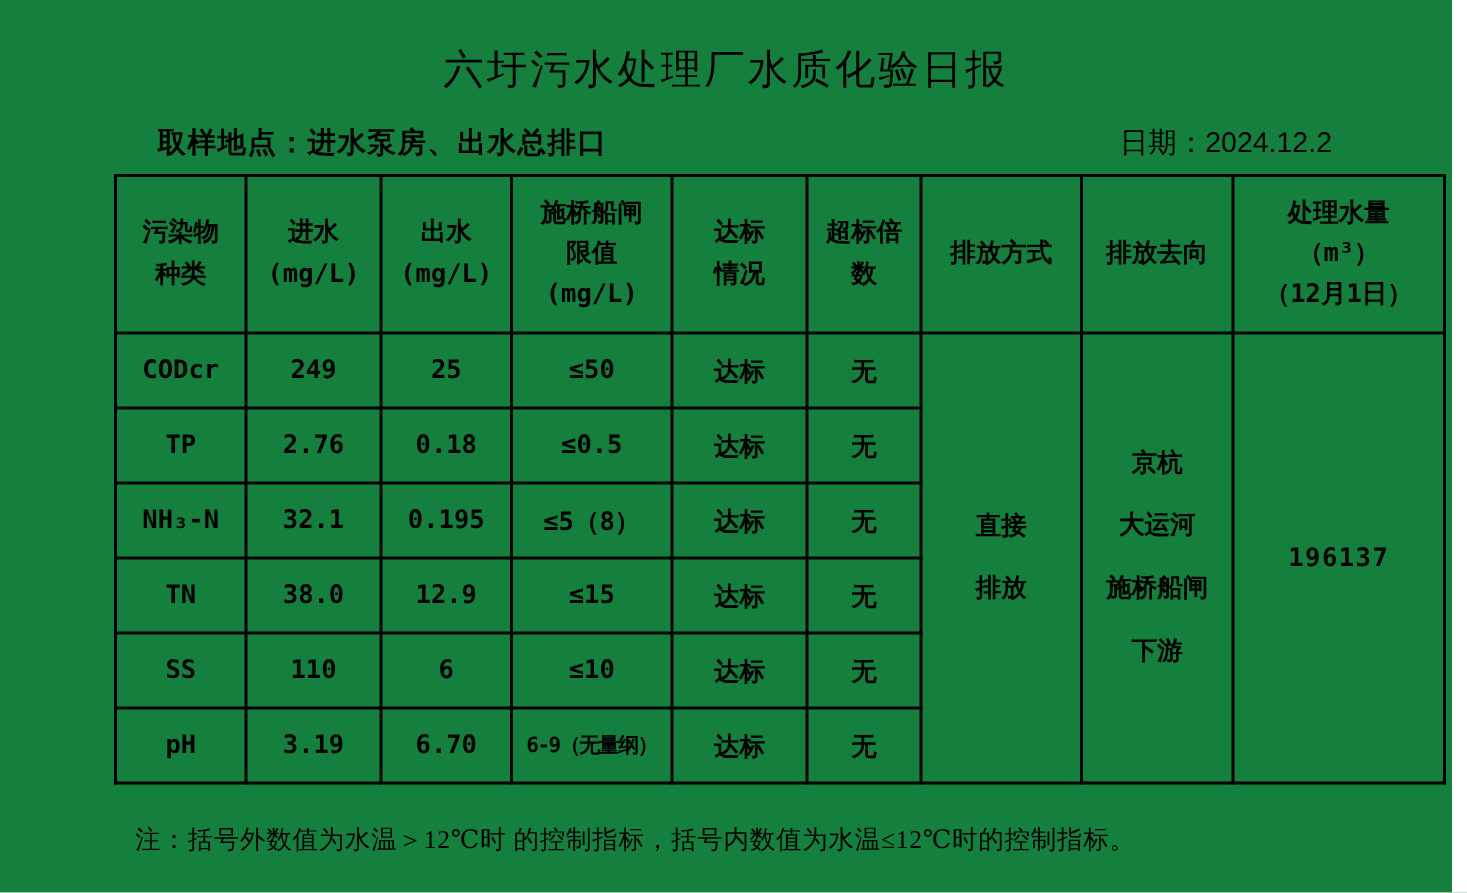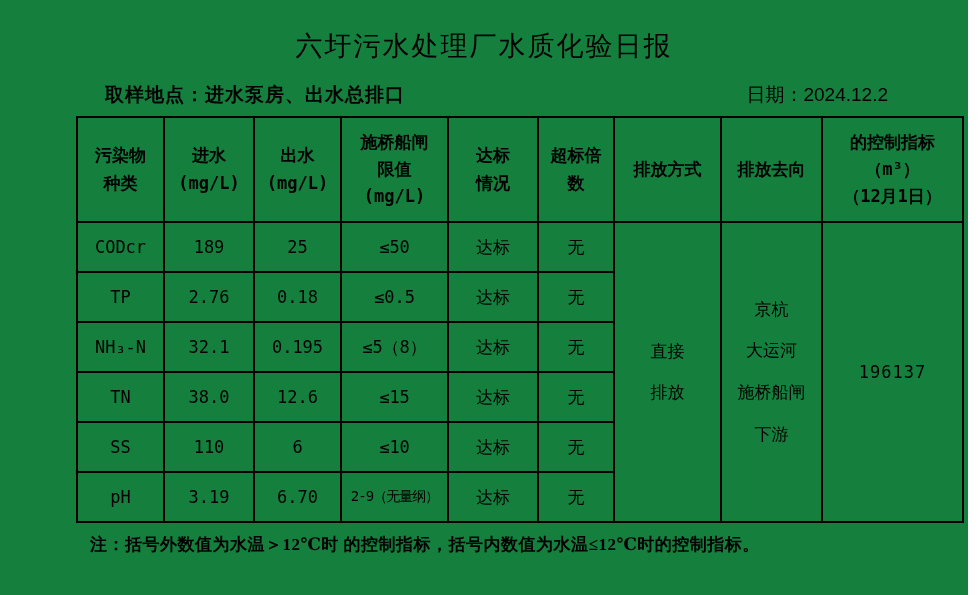--- a/index.html
+++ b/index.html
@@ -58,21 +58,21 @@
   table.report thead th {
     height: 103px;
     font-size: 17px;
     font-weight: 700;
     white-space: pre-line;
     line-height: 1.6;
   }
   table.report tbody td {
     height: 48px;
     font-size: 17px;
-    font-weight: 400;
+    font-weight: 700;
     text-align: center;
   }
   td.limit-cell.tight {
     font-size: 14px;
     letter-spacing: -1px;
   }
   td.merged-cell {
     white-space: pre-line;
   }
   td.method-cell {
@@ -83,23 +83,23 @@
     line-height: 2.45;
     border-radius: 31px;
   }
   td.volume-cell {
     font-family: "Liberation Serif", "DejaVu Serif", serif;
     font-weight: 400;
     font-size: 30px;
     letter-spacing: 1px;
   }
   .note {
-    margin: 10px 0 0 90px;
+    margin: 25px 0 0 90px;
     font-size: 17px;
-    font-weight: 700;
+    font-weight: 400;
     letter-spacing: 0.5px;
   }
 </style>
 </head>
 <body>
 
 <div class="page">
 
   <h1 class="title">六圩污水处理厂水质化验日报</h1>
 
@@ -130,29 +130,29 @@
 (mg/L)</th>
         <th>施桥船闸
 限值
 (mg/L)</th>
         <th>达标
 情况</th>
         <th>超标倍
 数</th>
         <th>排放方式</th>
         <th>排放去向</th>
-        <th>的控制指标
+        <th>处理水量
 （m³）
 （12月1日）</th>
       </tr>
     </thead>
     <tbody>
       <tr>
         <td class="pollutant-cell">CODcr</td>
-        <td class="inlet-cell">189</td>
+        <td class="inlet-cell">249</td>
         <td class="outlet-cell">25</td>
         <td class="limit-cell">≤50</td>
         <td class="status-cell">达标</td>
         <td class="exceed-cell">无</td>
         <td class="merged-cell method-cell" rowspan="6">直接
 排放</td>
         <td class="merged-cell dest-cell" rowspan="6">京杭
 大运河
 施桥船闸
 下游</td>
@@ -170,38 +170,38 @@
         <td class="pollutant-cell">NH₃-N</td>
         <td class="inlet-cell">32.1</td>
         <td class="outlet-cell">0.195</td>
         <td class="limit-cell">≤5（8）</td>
         <td class="status-cell">达标</td>
         <td class="exceed-cell">无</td>
       </tr>
       <tr>
         <td class="pollutant-cell">TN</td>
         <td class="inlet-cell">38.0</td>
-        <td class="outlet-cell">12.6</td>
+        <td class="outlet-cell">12.9</td>
         <td class="limit-cell">≤15</td>
         <td class="status-cell">达标</td>
         <td class="exceed-cell">无</td>
       </tr>
       <tr>
         <td class="pollutant-cell">SS</td>
         <td class="inlet-cell">110</td>
         <td class="outlet-cell">6</td>
         <td class="limit-cell">≤10</td>
         <td class="status-cell">达标</td>
         <td class="exceed-cell">无</td>
       </tr>
       <tr>
         <td class="pollutant-cell">pH</td>
         <td class="inlet-cell">3.19</td>
         <td class="outlet-cell">6.70</td>
-        <td class="limit-cell tight">2-9（无量纲）</td>
+        <td class="limit-cell tight">6-9（无量纲）</td>
         <td class="status-cell">达标</td>
         <td class="exceed-cell">无</td>
       </tr>
     </tbody>
   </table>
 
   <div class="note">注：括号外数值为水温＞12℃时 的控制指标，括号内数值为水温≤12℃时的控制指标。</div>
 
 </div>
 

